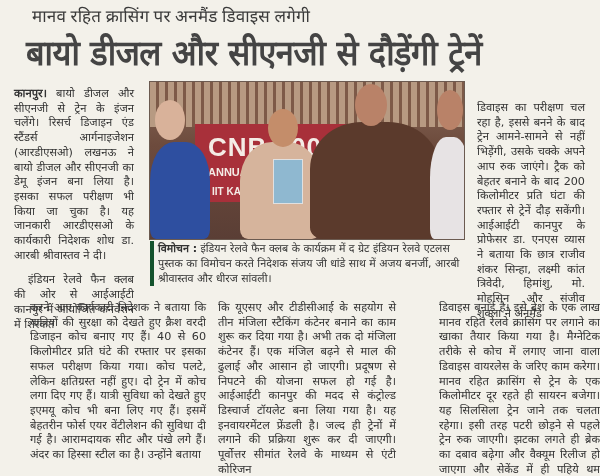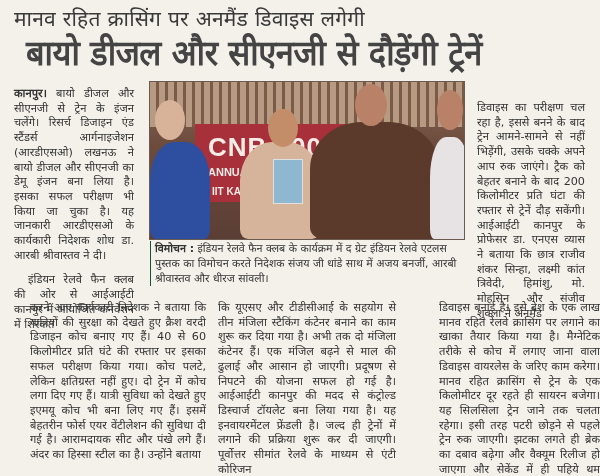--- a/index.html
+++ b/index.html
@@ -4,22 +4,22 @@
 <style>
   html, body { margin:0; padding:0; }
   body {
     width:600px; height:476px; overflow:hidden;
     background:#f3f1ea;
     font-family:"DejaVu Sans", sans-serif;
     color:#2a2a2a;
     position:relative;
   }
   .kicker {
-    position:absolute; left:14px; top:4px;
-    font-size:21px; color:#3a3a3a; letter-spacing:0.2px;
+    position:absolute; left:32px; top:4px;
+    font-size:17px; color:#3a3a3a; letter-spacing:0.2px;font-family:Liberation Serif, serif;
   }
   .headline {
     position:absolute; left:26px; top:28px;
     font-size:35px; font-weight:bold; color:#444;
     letter-spacing:-0.5px; white-space:nowrap;
     transform:scaleX(0.93); transform-origin:left top;
   }
   .col {
     position:absolute;
     font-size:11.2px; line-height:14.7px;
@@ -67,21 +67,21 @@
   .p1h { left:5px; top:18px; width:30px; height:40px; background:#d9b29a; border-radius:50%; }
   .p2 { left:90px; top:60px; width:80px; height:97px; background:#d6b49c; }
   .p2h { left:118px; top:27px; width:30px; height:38px; background:#c48d6a; border-radius:50%; }
   .p3 { left:160px; top:40px; width:130px; height:117px; background:#5b3a2c; }
   .p3h { left:205px; top:2px; width:32px; height:42px; background:#b98268; border-radius:50%; }
   .p4 { left:280px; top:55px; width:40px; height:102px; background:#e7e3e4; }
   .p4h { left:287px; top:8px; width:26px; height:40px; background:#b98268; border-radius:50%; }
   .book { position:absolute; left:123px; top:77px; width:28px; height:43px; background:#8fb8d0; border:1px solid #e0e0e0; }
   .caption {
     position:absolute; left:150px; top:241px; width:312px;
-    border-left:1px solid #14532d; padding-left:4px;
+    border-left:4px solid #14532d; padding-left:4px;
     font-size:10.8px; line-height:15px; color:#333;
   }
   .caption .lead { font-weight:bold; }
 </style>
 </head>
 <body>
 
 <div class="kicker">मानव रहित क्रासिंग पर अनमैंड डिवाइस लगेगी</div>
 <div class="headline">बायो डीजल और सीएनजी से दौड़ेंगी ट्रेनें</div>
 

